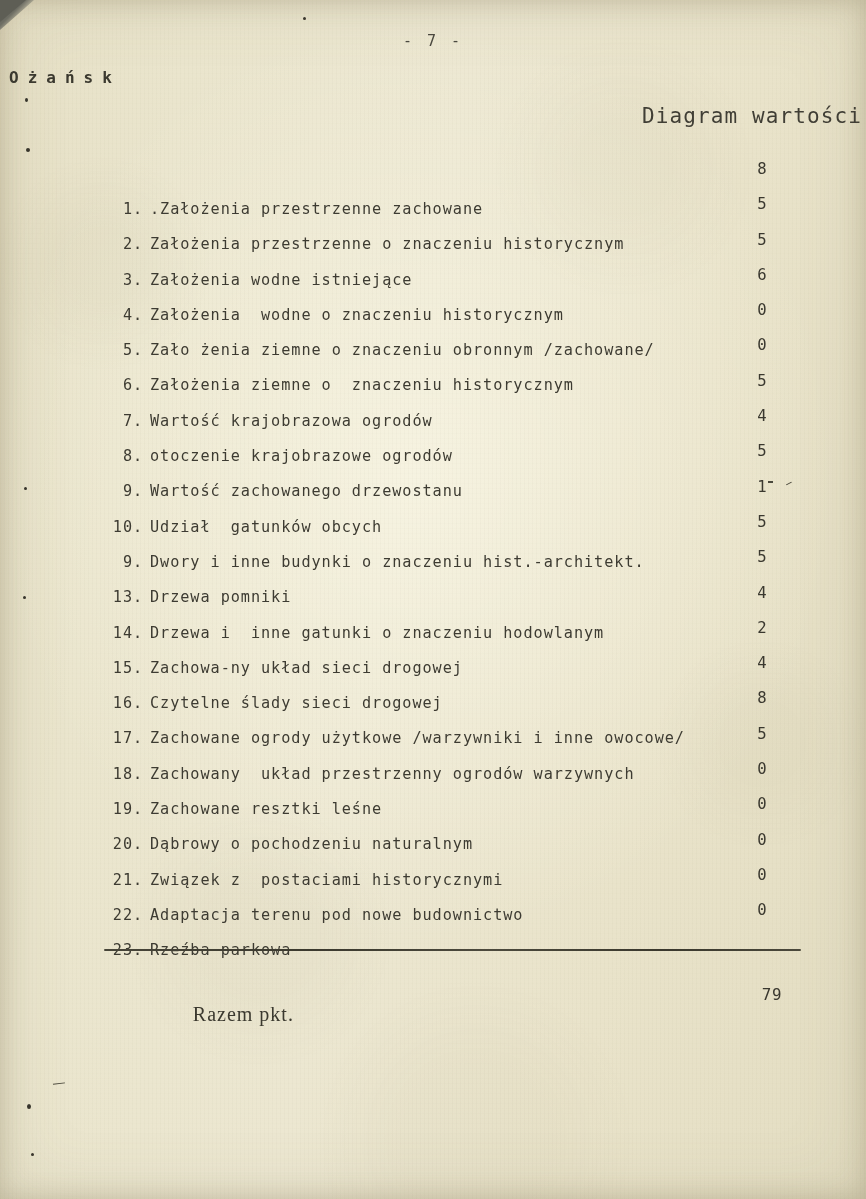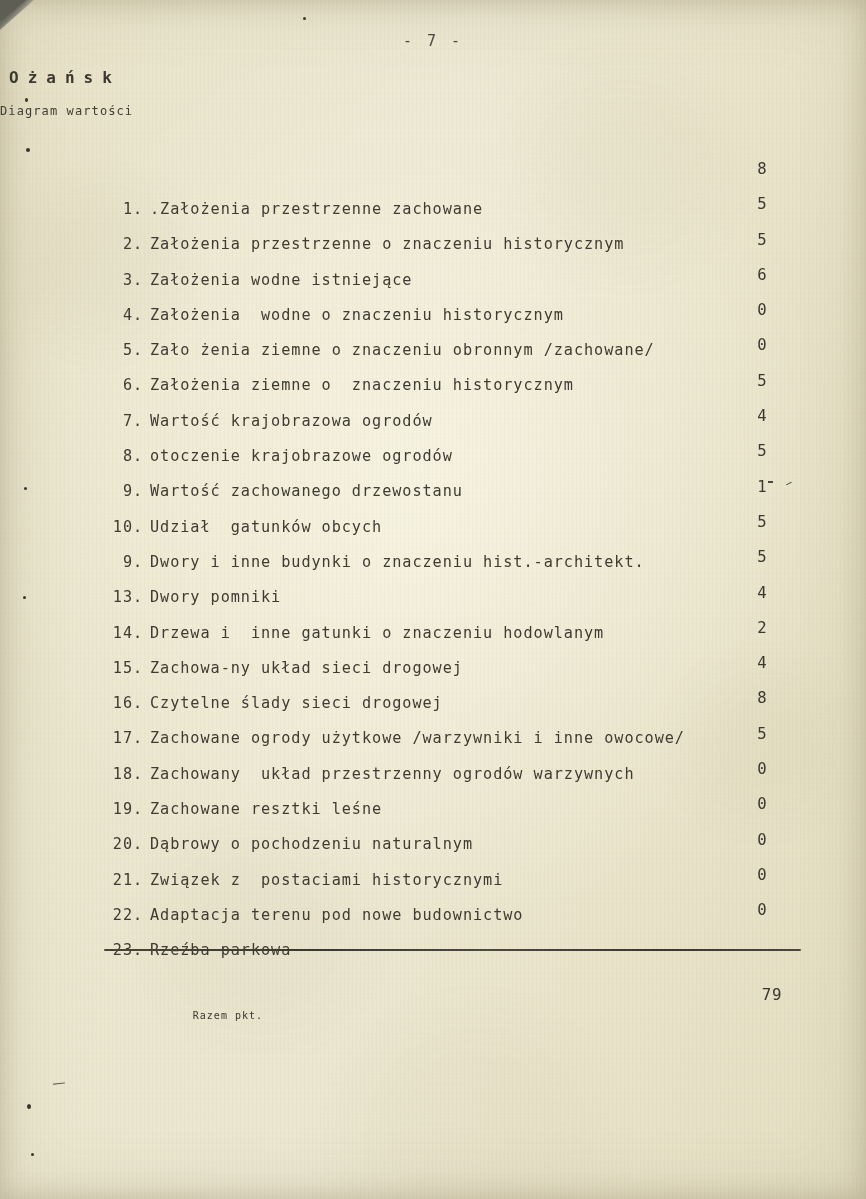--- a/index.html
+++ b/index.html
@@ -84,22 +84,22 @@
     font-size: 16px;
     font-weight: 700;
     letter-spacing: 9px;
     color: #3b392f;
     text-indent: 9px;
   }
   .hdr-sub {
     position: absolute;
     left: 0; right: 4px;
     top: 104px;
-    text-align: left;
-    font-size: 12px;
+    text-align: right;
+    font-size: 21px;
     letter-spacing: 1.1px;
     color: #403e35;
   }
 
   #rows {
     position: absolute;
     left: 103px;
     top: 152px;
     width: 672px;
   }
@@ -154,23 +154,24 @@
     left: 103px;
     top: 963px;
     width: 672px;
     height: 34px;
     line-height: 34px;
     white-space: pre;
   }
   #total .t-label {
     display: inline-block;
     padding-left: 32px;
-    font-size: 10px;
+    font-size: 20px;
     letter-spacing: 1px;
     color: #3b392f;
+    font-family: Liberation Serif, serif;
   }
   #total .t-val {
     position: absolute;
     right: -7px;
     top: 15px;
     font-size: 15.8px;
     letter-spacing: .6px;
     color: #39372e;
   }
 
@@ -216,21 +217,21 @@
         <div class="row"><span class="num">2.</span><span class="label">Założenia przestrzenne o znaczeniu historycznym</span><span class="val">5</span></div>
         <div class="row"><span class="num">3.</span><span class="label">Założenia wodne istniejące</span><span class="val">5</span></div>
         <div class="row"><span class="num">4.</span><span class="label">Założenia  wodne o znaczeniu historycznym</span><span class="val">6</span></div>
         <div class="row"><span class="num">5.</span><span class="label">Zało żenia ziemne o znaczeniu obronnym /zachowane/</span><span class="val">0</span></div>
         <div class="row"><span class="num">6.</span><span class="label">Założenia ziemne o  znaczeniu historycznym</span><span class="val">0</span></div>
         <div class="row"><span class="num">7.</span><span class="label">Wartość krajobrazowa ogrodów</span><span class="val">5</span></div>
         <div class="row"><span class="num">8.</span><span class="label">otoczenie krajobrazowe ogrodów</span><span class="val">4</span></div>
         <div class="row"><span class="num">9.</span><span class="label">Wartość zachowanego drzewostanu</span><span class="val">5</span></div>
         <div class="row"><span class="num">10.</span><span class="label">Udział  gatunków obcych</span><span class="val">1</span></div>
         <div class="row"><span class="num">9.</span><span class="label">Dwory i inne budynki o znaczeniu hist.-architekt.</span><span class="val">5</span></div>
-        <div class="row"><span class="num">13.</span><span class="label">Dwory pomniki</span><span class="val">5</span></div>
+        <div class="row"><span class="num">13.</span><span class="label">Drzewa pomniki</span><span class="val">5</span></div>
         <div class="row"><span class="num">14.</span><span class="label">Drzewa i  inne gatunki o znaczeniu hodowlanym</span><span class="val">4</span></div>
         <div class="row"><span class="num">15.</span><span class="label">Zachowa-ny układ sieci drogowej</span><span class="val">2</span></div>
         <div class="row"><span class="num">16.</span><span class="label">Czytelne ślady sieci drogowej</span><span class="val">4</span></div>
         <div class="row"><span class="num">17.</span><span class="label">Zachowane ogrody użytkowe /warzywniki i inne owocowe/</span><span class="val">8</span></div>
         <div class="row"><span class="num">18.</span><span class="label">Zachowany  układ przestrzenny ogrodów warzywnych</span><span class="val">5</span></div>
         <div class="row"><span class="num">19.</span><span class="label">Zachowane resztki leśne</span><span class="val">0</span></div>
         <div class="row"><span class="num">20.</span><span class="label">Dąbrowy o pochodzeniu naturalnym</span><span class="val">0</span></div>
         <div class="row"><span class="num">21.</span><span class="label">Związek z  postaciami historycznymi</span><span class="val">0</span></div>
         <div class="row"><span class="num">22.</span><span class="label">Adaptacja terenu pod nowe budownictwo</span><span class="val">0</span></div>
         <div class="row"><span class="num">23.</span><span class="label">Rzeźba parkowa</span><span class="val">0</span></div>

